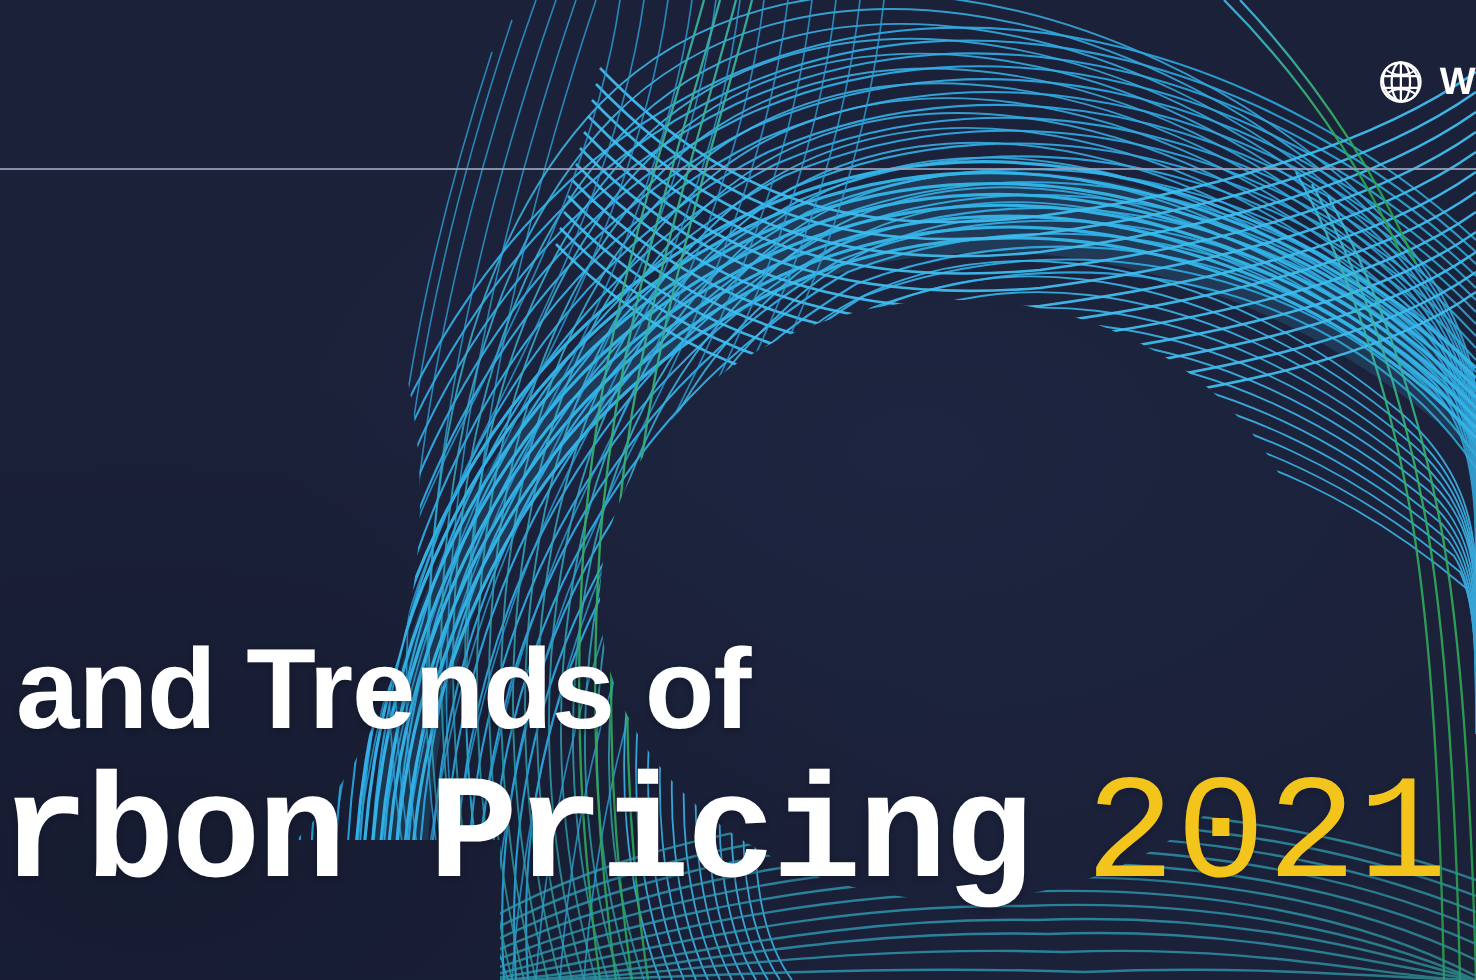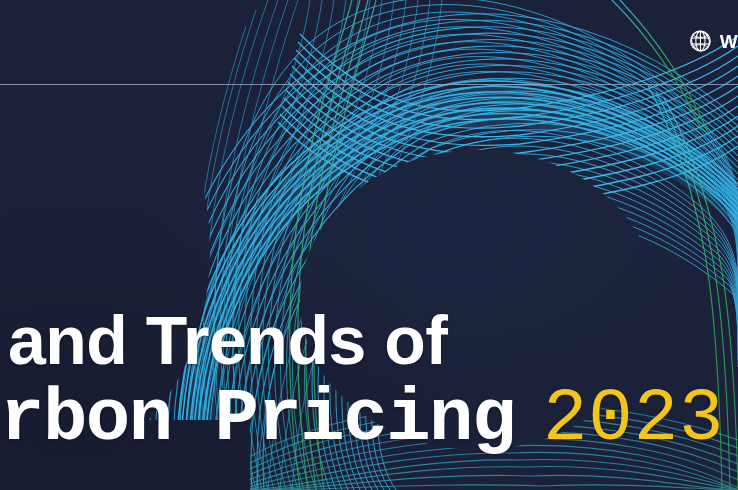--- a/index.html
+++ b/index.html
@@ -74,21 +74,21 @@
     width: 738px;
   }
   .title-line {
     color: #ffffff;
     font-weight: 700;
     line-height: 1.0;
     white-space: nowrap;
     text-shadow: 0 1px 3px rgba(10,16,34,.45);
   }
   .line-1 {
-    font-size: 68px;
+    font-size: 57px;
     letter-spacing: -0.5px;
     padding-left: 8px;
     margin-bottom: 8px;
   }
   .line-2 {
     font-size: 74px;
     letter-spacing: -1.5px;
     padding-left: 0px;
     display: flex;
     align-items: baseline;
@@ -305,17 +305,17 @@
         <path d="M10 32 C16 26 28 26 34 32"></path>
       </g>
     </svg>
     <span class="logo-word">W</span>
   </div>
 
   <div class="title">
     <div class="title-line line-1">and Trends of</div>
     <div class="title-line line-2">
       <span>rbon Pricing</span>
-      <span class="year">2023</span>
+      <span class="year">2021</span>
     </div>
   </div>
 
 </div>
 
 </body></html>

